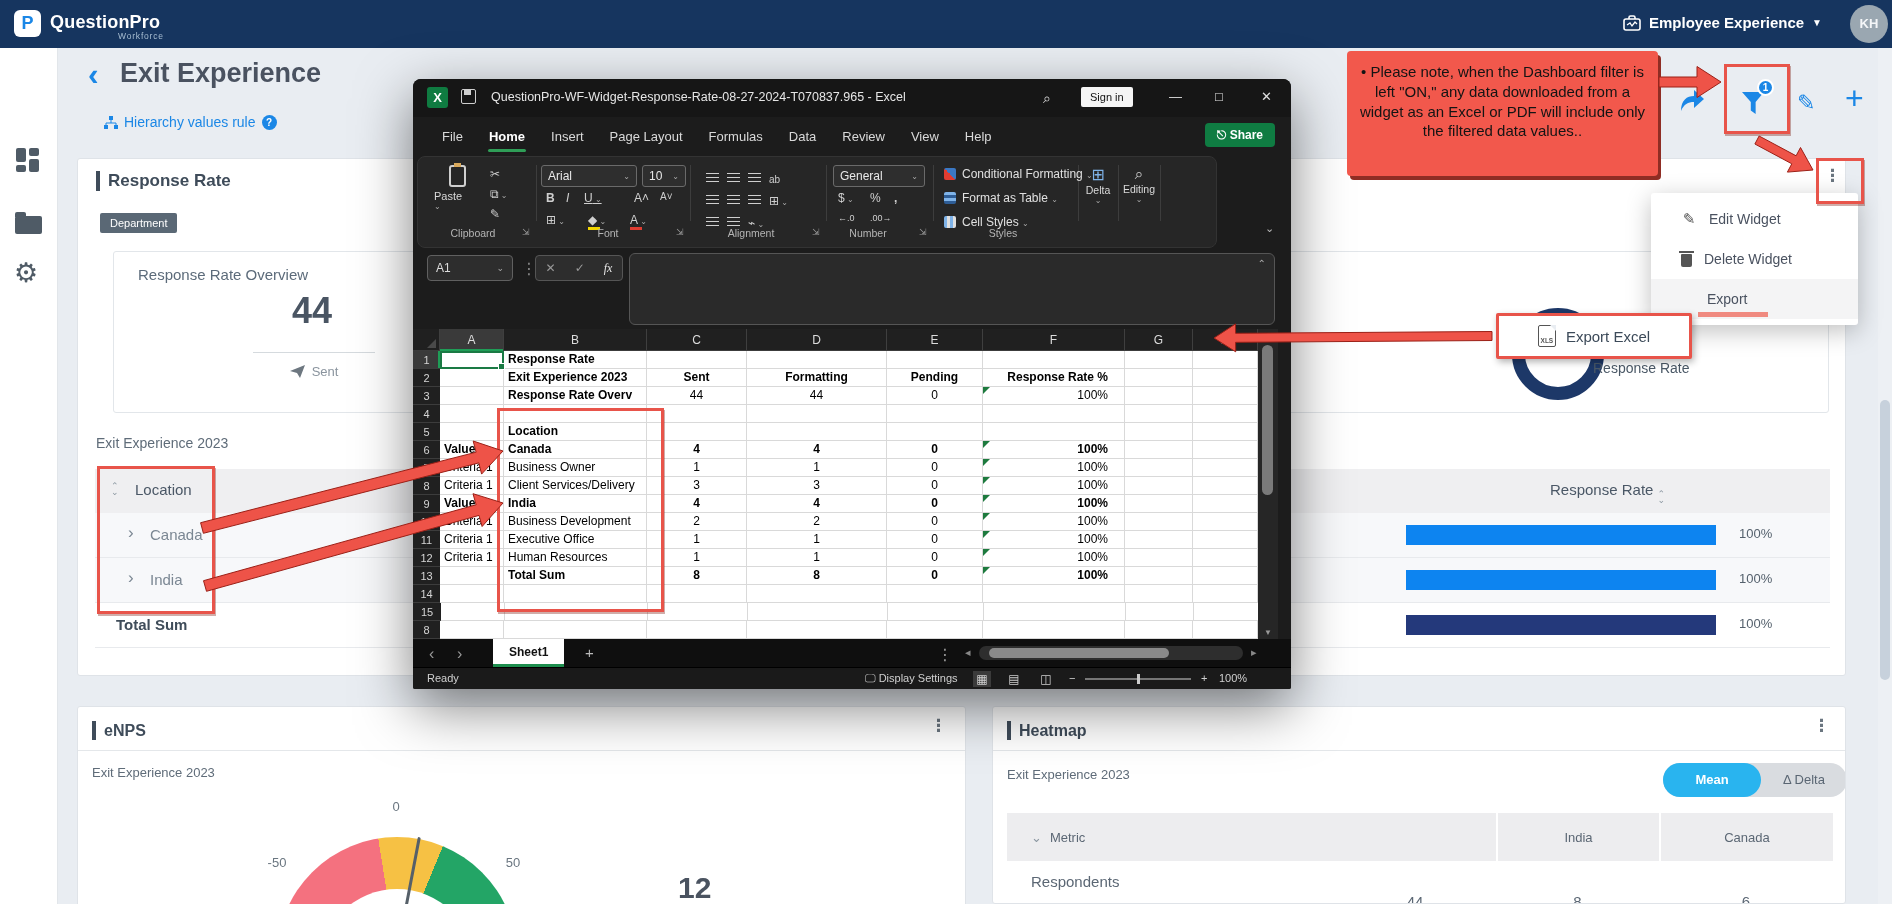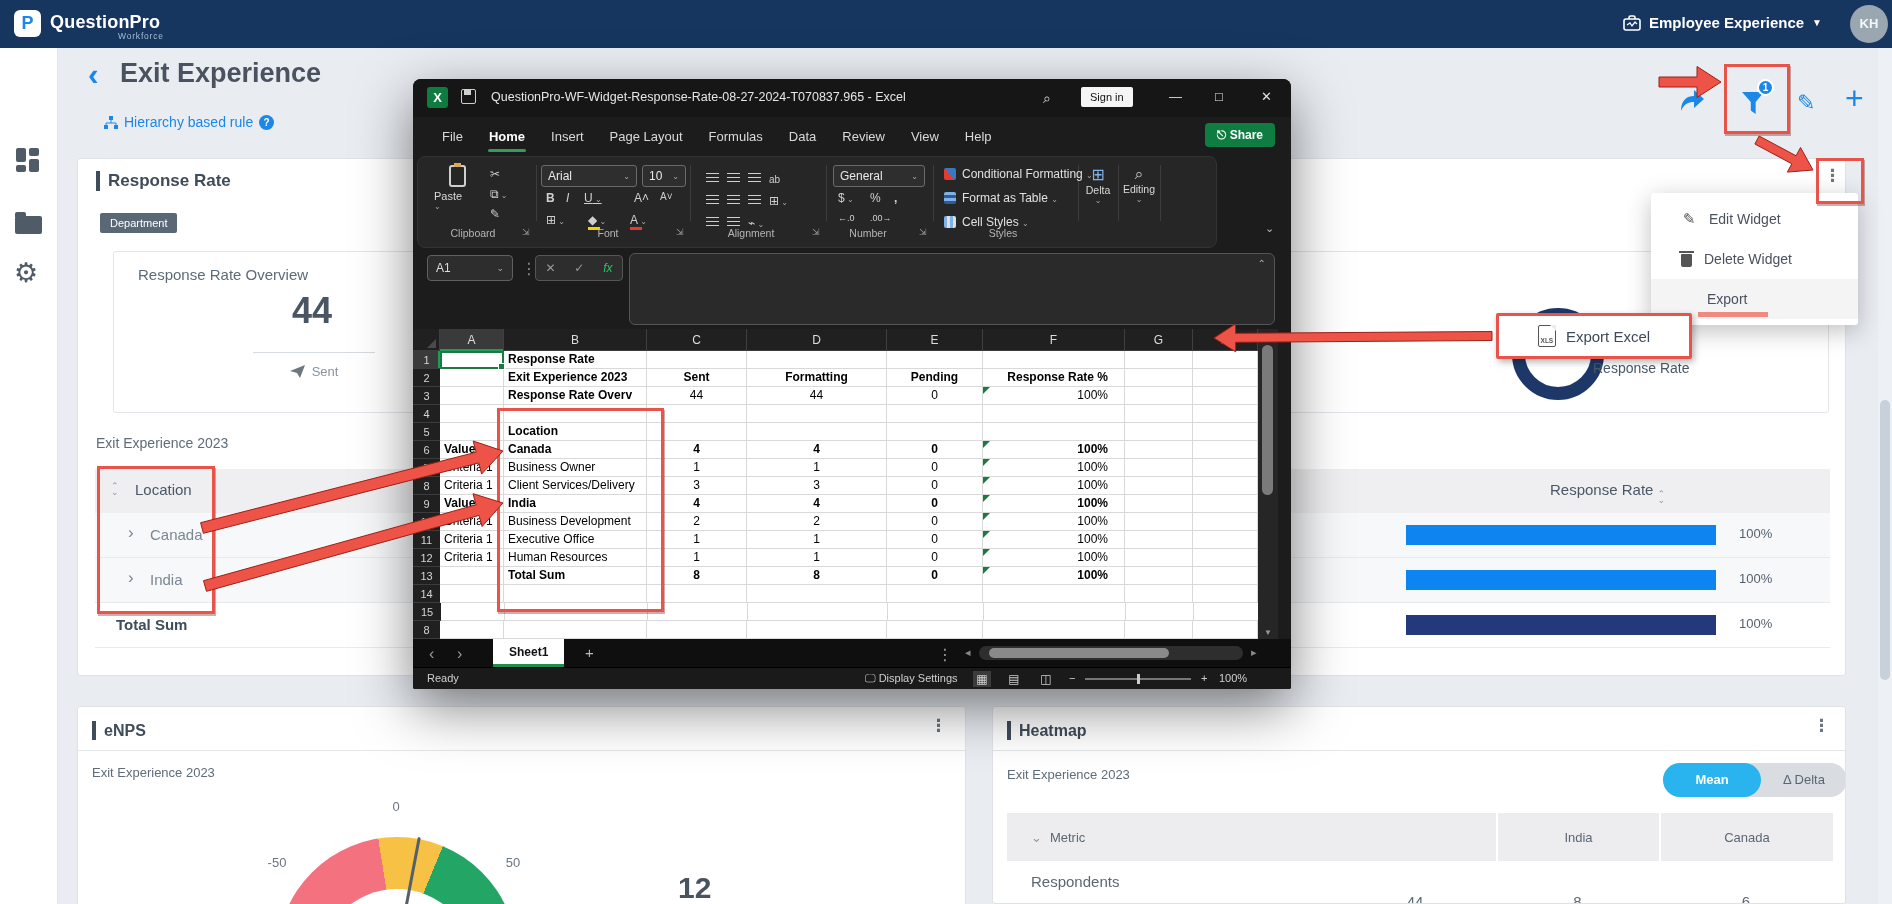--- a/index.html
+++ b/index.html
@@ -182,21 +182,21 @@
 
   <div class="back">‹</div>
   <div class="page-title">Exit Experience</div>
   <div class="rule-link">
     <svg width="14" height="13" viewBox="0 0 14 13">
         <rect x="5" y="0" width="4" height="4" fill="#1b87e6"></rect>
         <rect x="0" y="9" width="4" height="4" fill="#1b87e6"></rect>
         <rect x="10" y="9" width="4" height="4" fill="#1b87e6"></rect>
         <path d="M7 4v3M2 9V7h10v2" stroke="#1b87e6" fill="none"></path>
       </svg>
-    <span>Hierarchy based rule</span>
+    <span>Hierarchy values rule</span>
     <span class="help-badge">?</span>
   </div>
 
   <div class="tb-ico" style="left:1678px;top:88px;">
     <svg width="28" height="26" viewBox="0 0 28 26">
         <path d="M3 23 C3 12 9 8 16 8 L16 2 L26 11 L16 20 L16 14 C10 14 6 16 3 23 Z" fill="#1b87e6"></path>
       </svg>
   </div>
   <div class="tb-ico funnel" style="left:1742px;top:92px;"></div>
   <div class="badge1">1</div>
@@ -398,21 +398,21 @@
         <span class="xl-launcher" style="left:501px;">⇲</span>
       </div>
       <span style="position:absolute;left:852px;top:66px;color:#bbb;font-size:11px;">⌄</span>
     </div>
     <div class="xl-formula">
       <div class="xl-namebox"><span>A1</span><span style="float:right;font-size:9px;color:#aaa;">⌄</span></div>
       <span style="position:absolute;left:108px;top:10px;color:#888;">⋮</span>
       <div class="xl-fbtns">
           <span>✕</span>
           <span>✓</span>
-          <span style="font-style:italic;font-family:Liberation Sans, sans-serif;color:#22c55e;">fx</span>
+          <span style="font-style:italic;font-family:Liberation Serif, serif;color:#e5e5e5;">fx</span>
         </div>
       <div class="xl-finput">
           <span style="position:absolute;right:8px;top:4px;color:#aaa;font-size:10px;">⌃</span>
         </div>
     </div>
     <div class="xl-colhdr" id="xl-colhdr">
         <div class="xl-ch xl-corner" style="width: 27px;"></div>
         <div class="xl-ch sel" style="width: 64px;">A</div>
         <div class="xl-ch" style="width: 143px;">B</div>
         <div class="xl-ch" style="width: 100px;">C</div>
@@ -646,20 +646,21 @@
         <span>Export</span>
         <span id="export-underline"></span>
       </div>
     </div>
 
   <div id="export-box">
     <span class="xls-ico">XLS</span>
     <span>Export Excel</span>
   </div>
 
+  <div id="annotation">• Please note, when the Dashboard filter is left "ON," any data downloaded from a widget as an Excel or PDF will include only the filtered data values..</div>
 
   <div class="redbox" style="left:1724px;top:64px;width:66px;height:70px;"></div>
   <div class="redbox" style="left:1816px;top:158px;width:48px;height:46px;"></div>
   <div class="redbox" style="left:97px;top:466px;width:118px;height:148px;"></div>
   <div class="redbox" style="left:497px;top:408px;width:167px;height:204px;"></div>
 
   <svg id="arrows" width="1892" height="904" viewBox="0 0 1892 904">
       <polygon points="1659.0,87.0 1697.0,87.0 1697.0,97.5 1721.0,82.0 1697.0,66.5 1697.0,77.0 1659.0,77.0" fill="#ee5348" stroke="#9b2017" stroke-width="1"></polygon>
       <polygon points="1754.9,144.0 1791.8,163.8 1787.4,172.1 1813.0,170.0 1800.5,147.5 1796.1,155.8 1759.1,136.0" fill="#ee5348" stroke="#9b2017" stroke-width="1"></polygon>
       <polygon points="1492.0,331.5 1235.6,333.3 1235.5,323.9 1214.0,338.0 1235.7,351.8 1235.6,342.3 1492.0,340.5" fill="#ee5348" stroke="#9b2017" stroke-width="1"></polygon>

